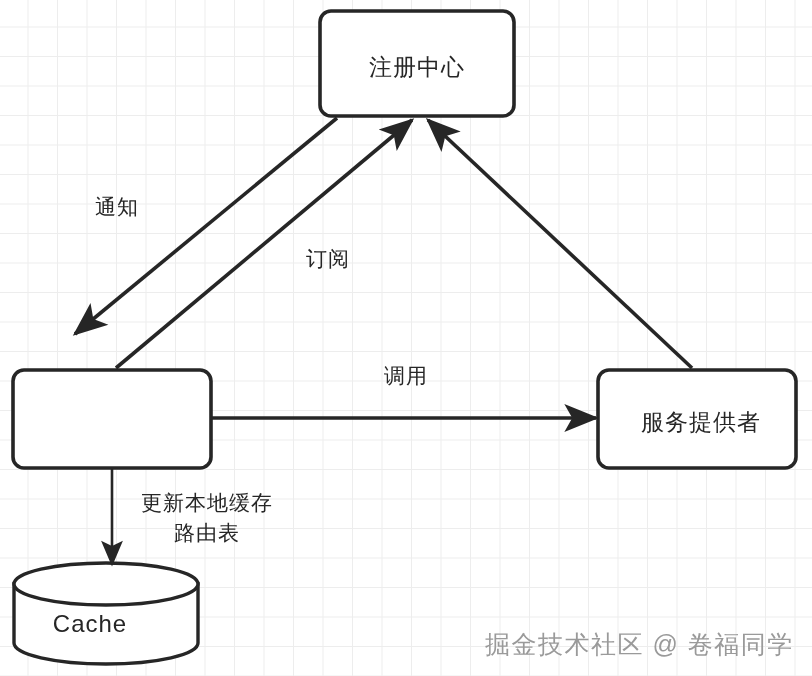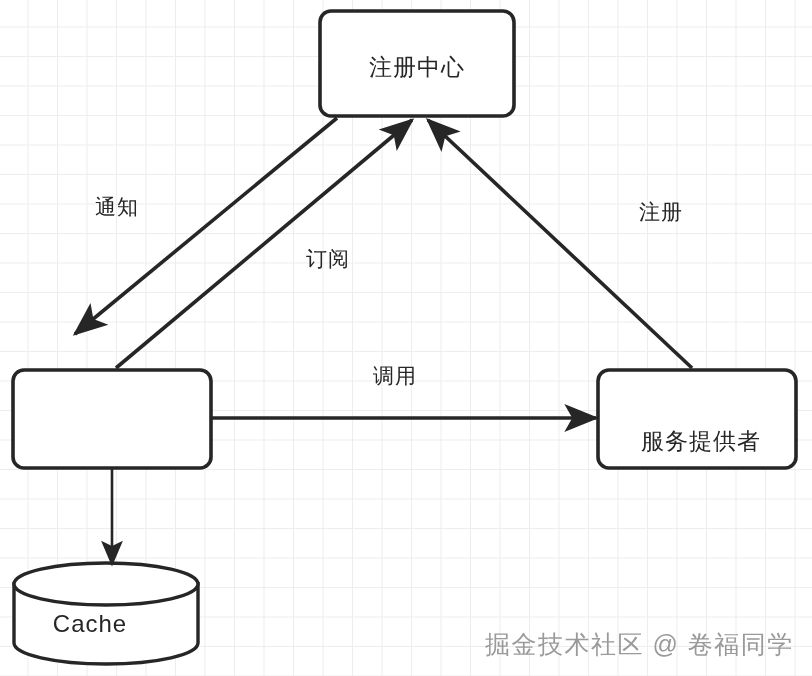--- a/index.html
+++ b/index.html
@@ -103,28 +103,31 @@
 
     <line x1="211" y1="418" x2="596" y2="418" stroke="#262626" stroke-width="3.6" fill="none" marker-end="url(#arrow-big)"></line>
 
     <line x1="112" y1="469" x2="112" y2="565" stroke="#262626" stroke-width="2.6" fill="none" marker-end="url(#arrow-thin)"></line>
 
   </svg>
 
   <div class="node-label" style="left:320px; top:52px; width:194px;">注册中心</div>
 
 
-  <div class="node-label" style="left:598px; top:426px; width:206px;">服务提供者</div>
+  <div class="node-label" style="left:598px; top:407px; width:206px;">服务提供者</div>
 
   <div class="node-label" style="left:14px; top:610px; width:152px; font-size:24px;">Cache</div>
 
   <div class="edge-label" style="left:62px; top:194px; width:110px;">通知</div>
 
   <div class="edge-label" style="left:273px; top:246px; width:110px;text-align:center;">订阅</div>
 
-  <div class="edge-label" style="left:606px; top:199px; width:110px;">注册</div>
 
-  <div class="edge-label" style="left:340px; top:363px; width:110px;">调用</div>
+  <div class="edge-label" style="left:351px; top:363px; width:110px;">调用</div>
 
+  <div class="edge-label" style="left:122px; top:490px; width:170px;">
+    <div>更新本地缓存</div>
+    <div>路由表</div>
+  </div>
 
   <div class="watermark">掘金技术社区 @ 卷福同学</div>
 
 </div>
 
 </body></html>

